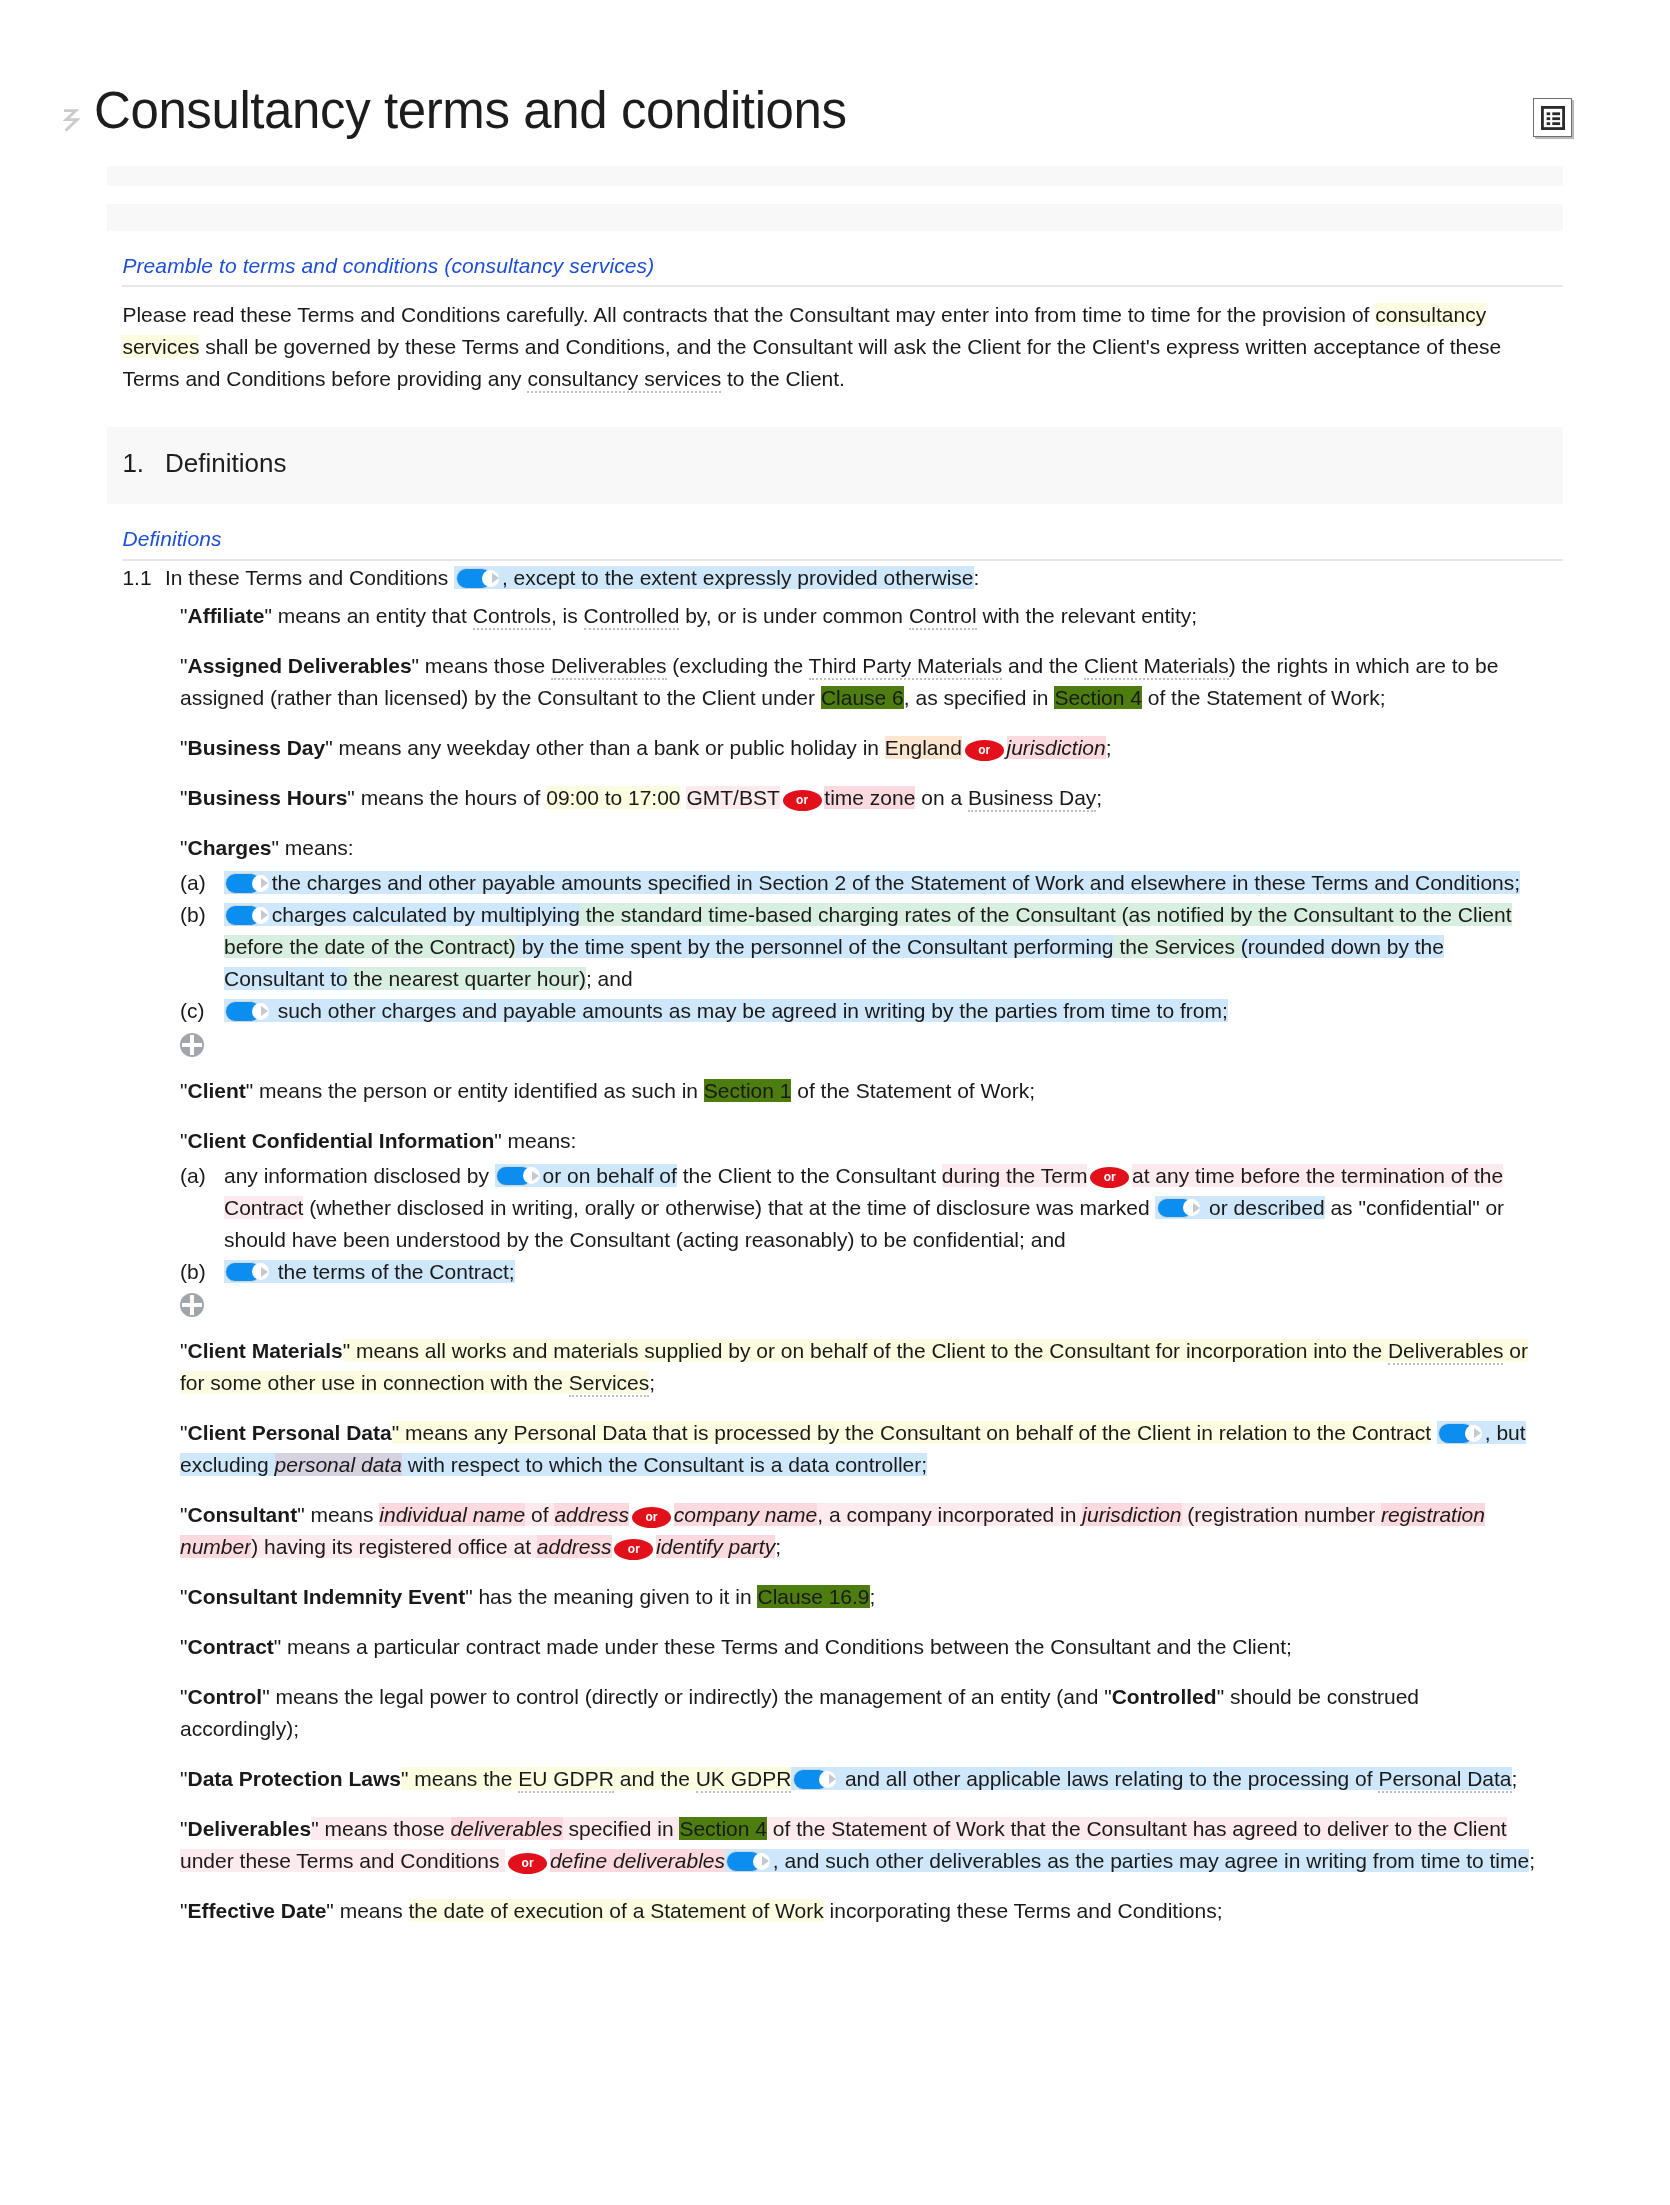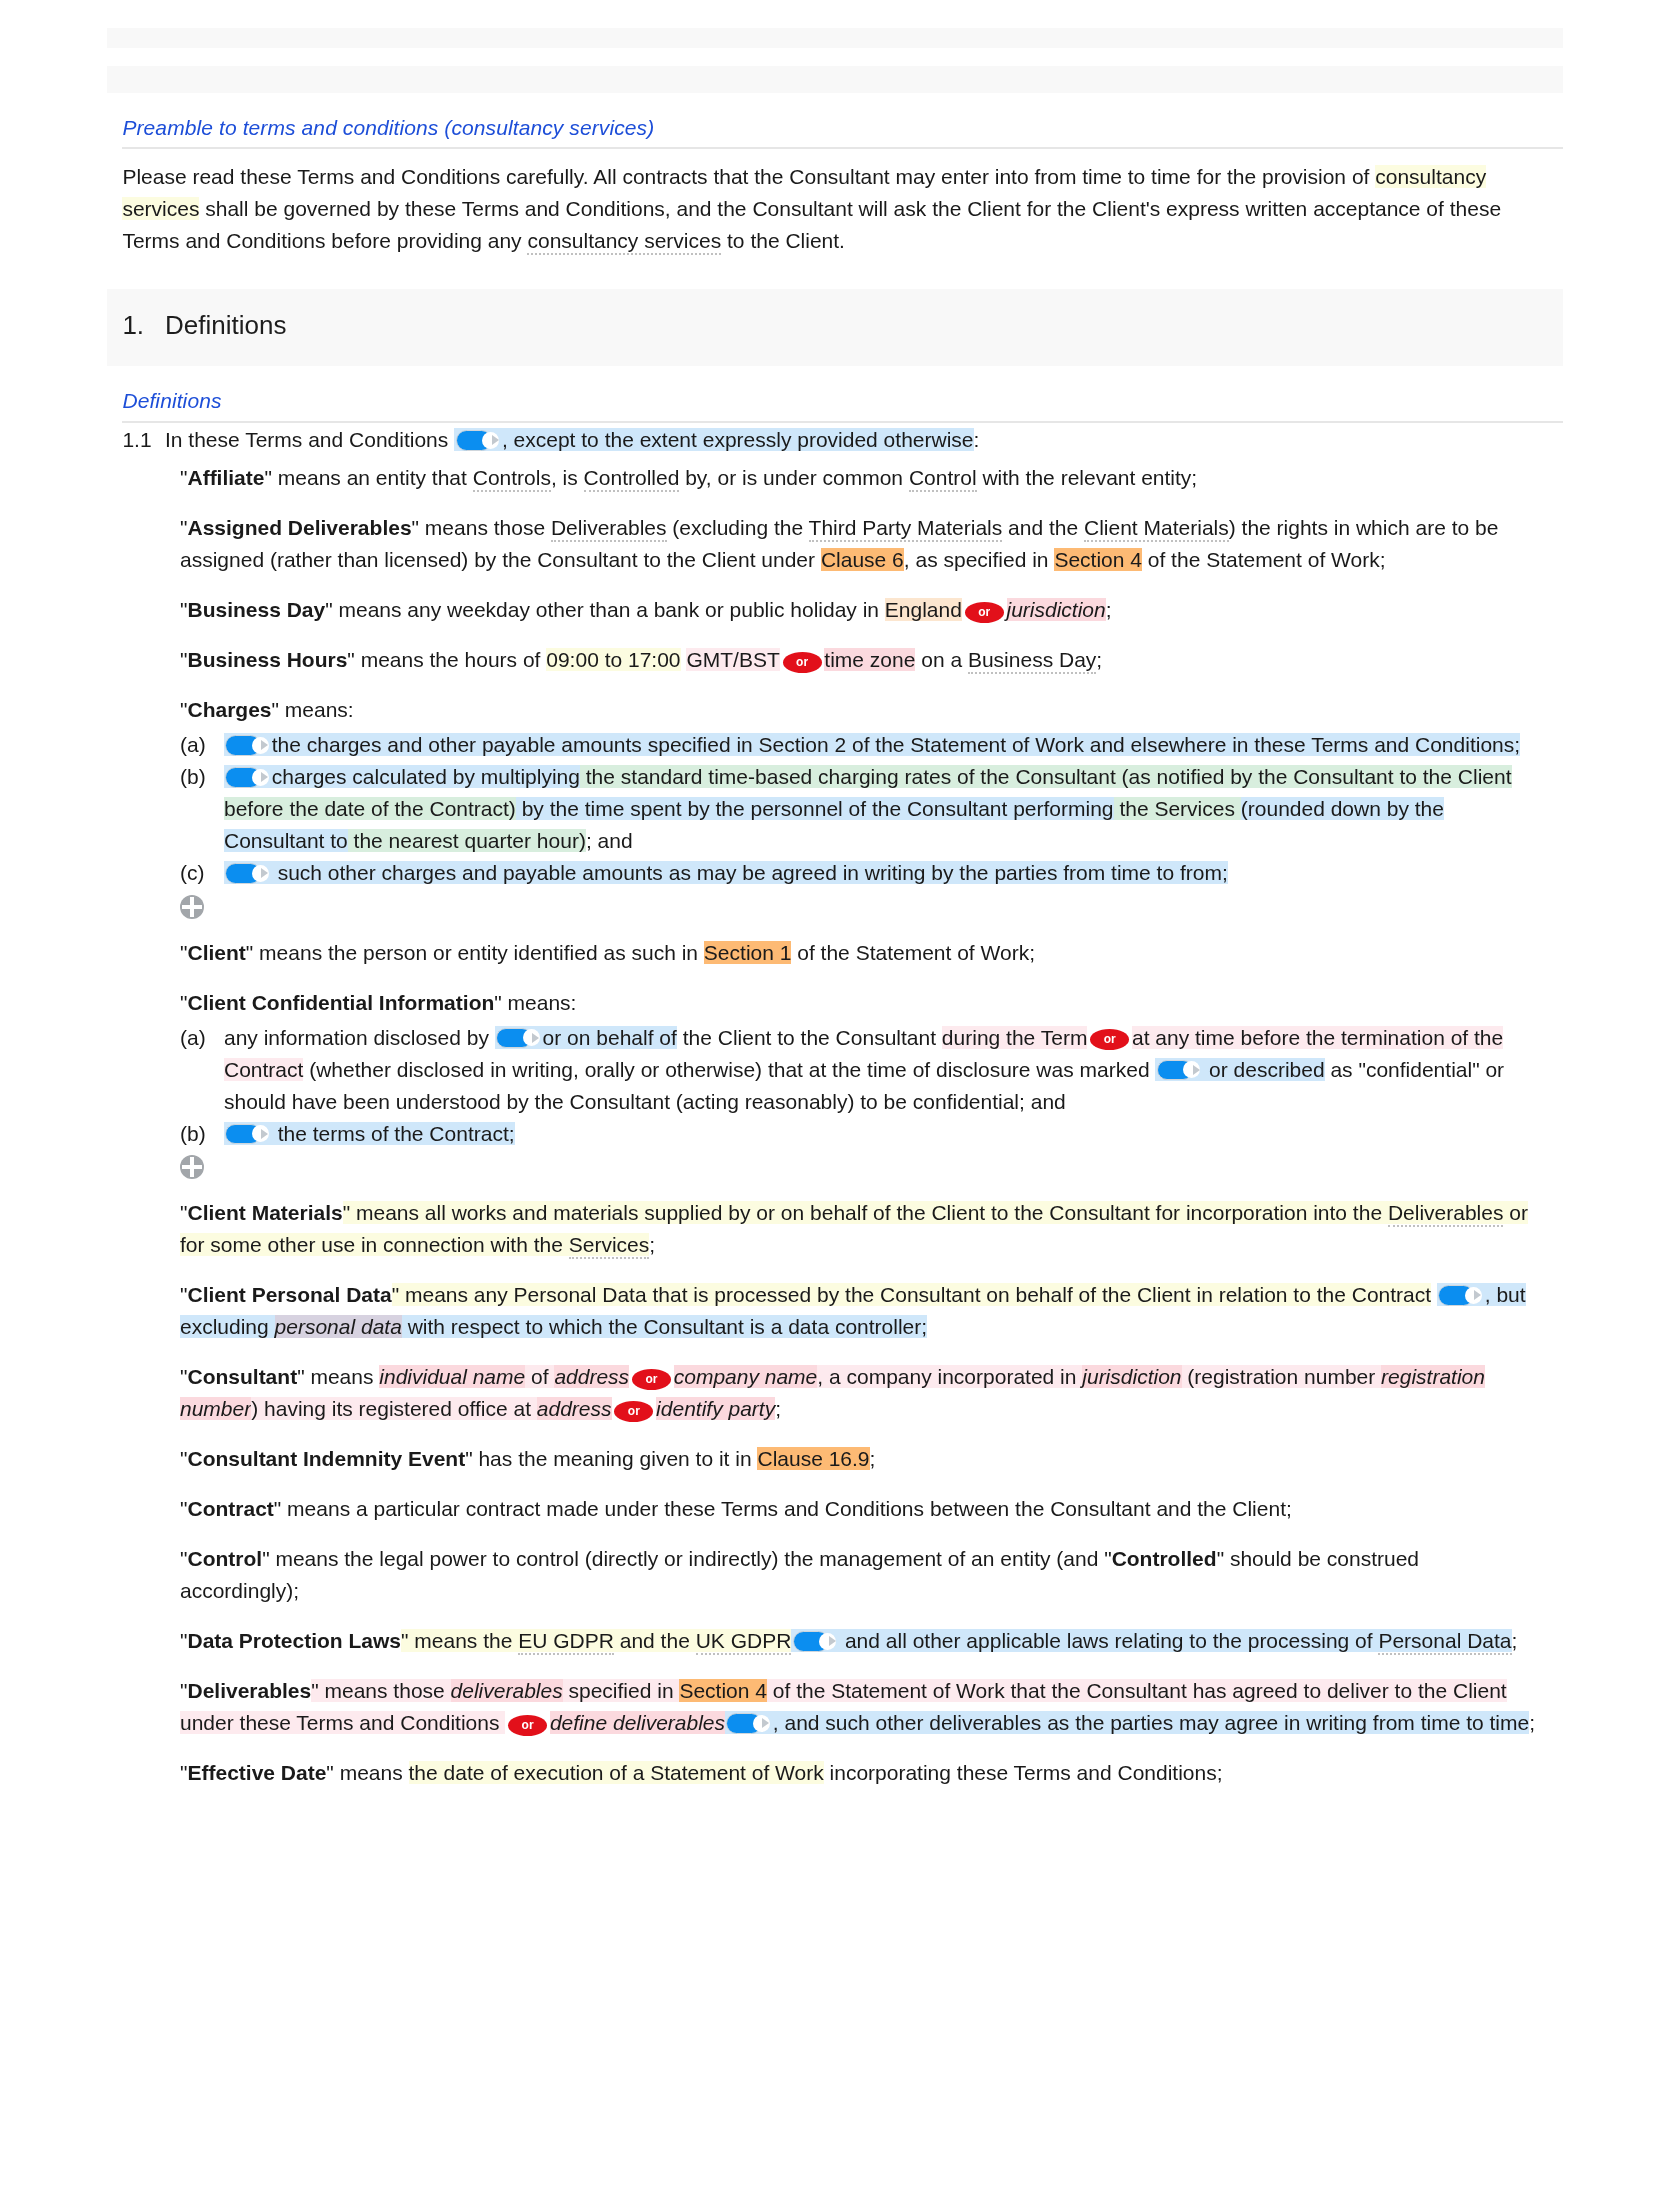--- a/index.html
+++ b/index.html
@@ -167,21 +167,21 @@
 
   b, strong { font-weight: 700; }
 
   
   .hl-yellow  { background: #fcfce0; }
   .hl-blue    { background: #cfe7fa; }
   .hl-green   { background: #d8eede; }
   .hl-pink    { background: #fbd9de; }
   .hl-pink-l  { background: #fdeaee; }
   .hl-peach   { background: #fce6cf; }
-  .hl-gray    { background: #fdba74; }
+  .hl-gray    { background: #4d7c0f; }
   .hl-mauve   { background: #d7d2e0; }
 
   .dotted {
     border-bottom: 2.1px dotted #c0c0c0;
     padding-bottom: 0.7px;
   }
 
   
   .toggle {
     display: inline-block;
@@ -254,20 +254,41 @@
     background: #ffffff;
   }
   .add-ctl::before { left: 9.8px; top: 2.1px;  width: 4.2px; height: 19.7px; }
   .add-ctl::after  { left: 2.1px;  top: 9.8px; width: 19.7px; height: 4.2px; }
 </style>
 </head>
 <body>
 
 <div class="page">
 
+  <div class="doc-header">
+    <div class="drag-handle">
+      <svg width="18" height="24" viewBox="0 0 26 34" aria-hidden="true">
+        <path d="M3 2 L20 2 L6 15 L22 15 L5 31" stroke="#c9cbcd" stroke-width="4" fill="none"></path>
+      </svg>
+    </div>
+    <h1 class="doc-title">Consultancy terms and conditions</h1>
+    <div class="header-tool">
+      <span>
+        <svg width="24" height="24" viewBox="0 0 34 34">
+          <rect x="2" y="2" width="30" height="30" fill="none" stroke="#2b2b2b" stroke-width="4"></rect>
+          <rect x="8" y="9" width="5" height="4" fill="#2b2b2b"></rect>
+          <rect x="16" y="9" width="11" height="4" fill="#2b2b2b"></rect>
+          <rect x="8" y="16" width="5" height="4" fill="#2b2b2b"></rect>
+          <rect x="16" y="16" width="11" height="4" fill="#2b2b2b"></rect>
+          <rect x="8" y="23" width="5" height="4" fill="#2b2b2b"></rect>
+          <rect x="16" y="23" width="11" height="4" fill="#2b2b2b"></rect>
+        </svg>
+      </span>
+    </div>
+  </div>
 
   <div class="band b1"></div>
   <div class="band b2"></div>
 
   <div class="content">
     <div class="sec-label">Preamble to terms and conditions (consultancy services)</div>
     <div class="sec-rule"></div>
     <div class="para"><span>Please read these Terms and Conditions carefully. All contracts that the Consultant may enter into from time to time for the provision of </span><span class="hl-yellow">consultancy services</span><span> shall be governed by these Terms and Conditions, and the Consultant will ask the Client for the Client's express written acceptance of these Terms and Conditions before providing any </span><span class="dotted">consultancy services</span><span> to the Client.</span></div>
   </div>
 

